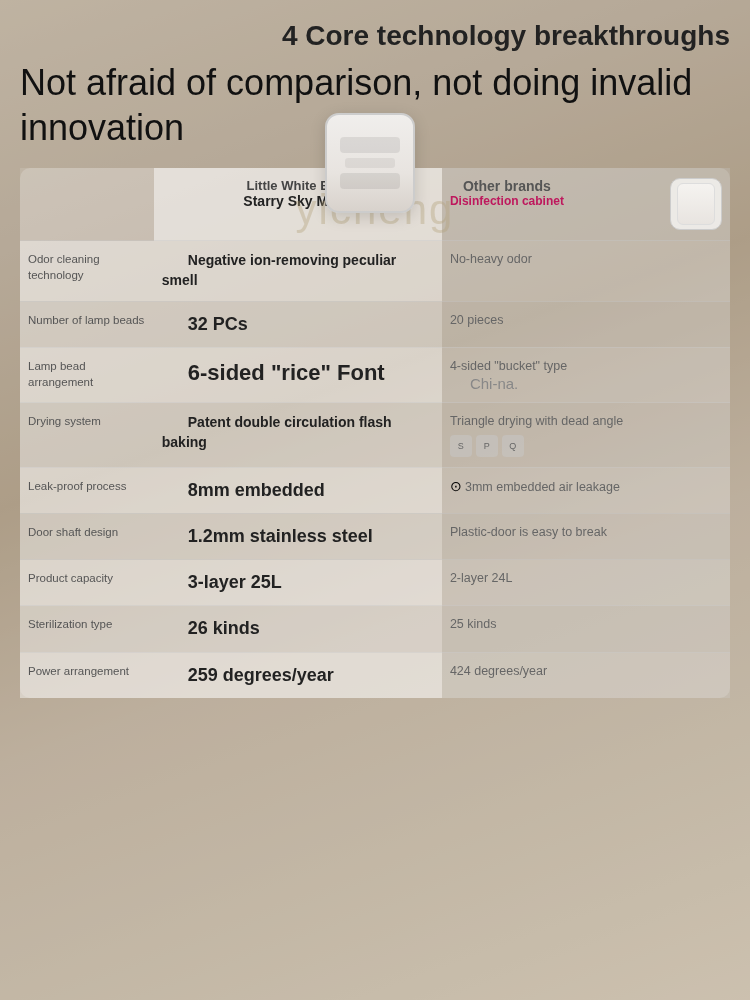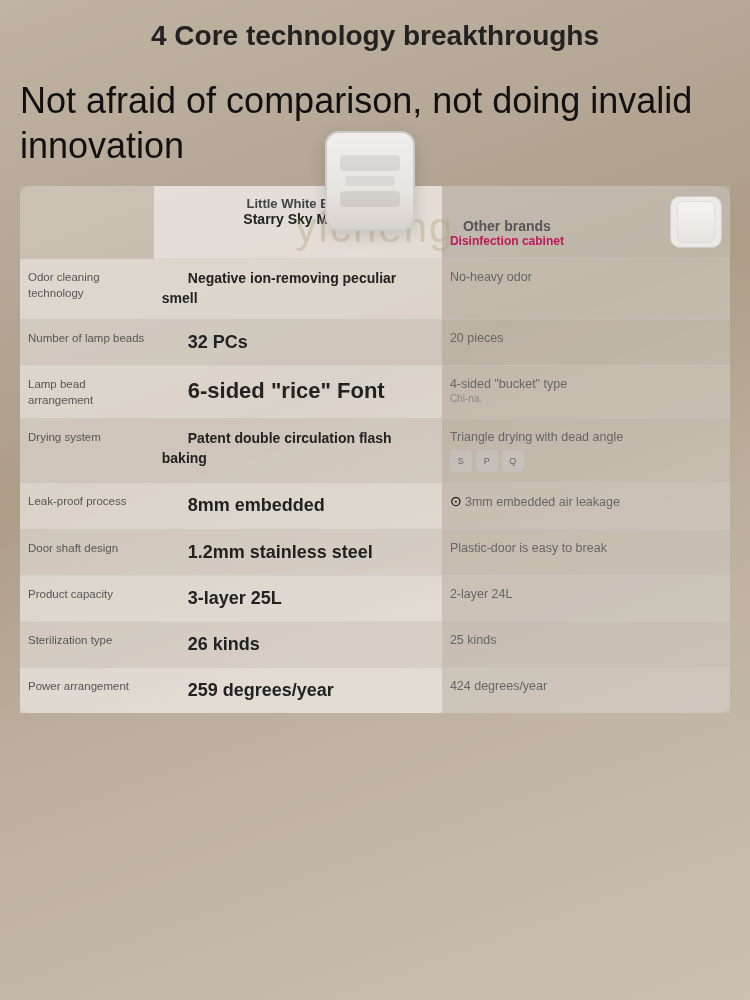--- a/index.html
+++ b/index.html
@@ -26,23 +26,23 @@
     }
     .content {
       position: relative;
       z-index: 2;
       padding: 18px 20px 0 20px;
     }
     .headline {
       font-size: 28px;
       font-weight: 600;
       color: #222;
-      text-align: center;
+      text-align: right;
       line-height: 1.3;
-      margin-bottom: 24px;
+      margin-bottom: 6px;
     }
     .subheadline {
       font-size: 36px;
       font-weight: 400;
       color: #111;
       line-height: 1.25;
       margin-bottom: 18px;
     }
     .comparison-wrapper {
       position: relative;
@@ -184,23 +184,24 @@
     }
     .our-value.xlarge {
       font-size: 22px;
     }
     .other-value {
       font-size: 12.5px;
       color: #666;
       line-height: 1.4;
     }
     .china-small {
-      font-size: 10px;
+      font-size: 15px;
       color: #888;
       display: block;
+      margin-left: 20px;
     }
     .icons-row {
       display: flex;
       gap: 4px;
       margin-top: 4px;
     }
     .icon-box {
       width: 22px;
       height: 22px;
       background: rgba(200,200,200,0.5);
@@ -238,21 +239,21 @@
 
     <table class="comparison-table">
       <thead>
         <tr>
           <th class="col-feature"></th>
           <th class="col-our">
             <div class="header-brand">Little White Bear</div>
             <div class="header-model">Starry Sky MAX]</div>
           </th>
           <th class="col-other">
-            <div style="display:flex; align-items:flex-end; justify-content:space-between;">
+            <div style="display:flex; align-items:flex-start; justify-content:space-between;">
               <div>
                 <div class="header-other-title">Other brands</div>
                 <div class="header-other-sub">Disinfection cabinet</div>
               </div>
               <div class="other-brand-icon">
                 <div class="other-device-inner"></div>
               </div>
             </div>
           </th>
         </tr>

